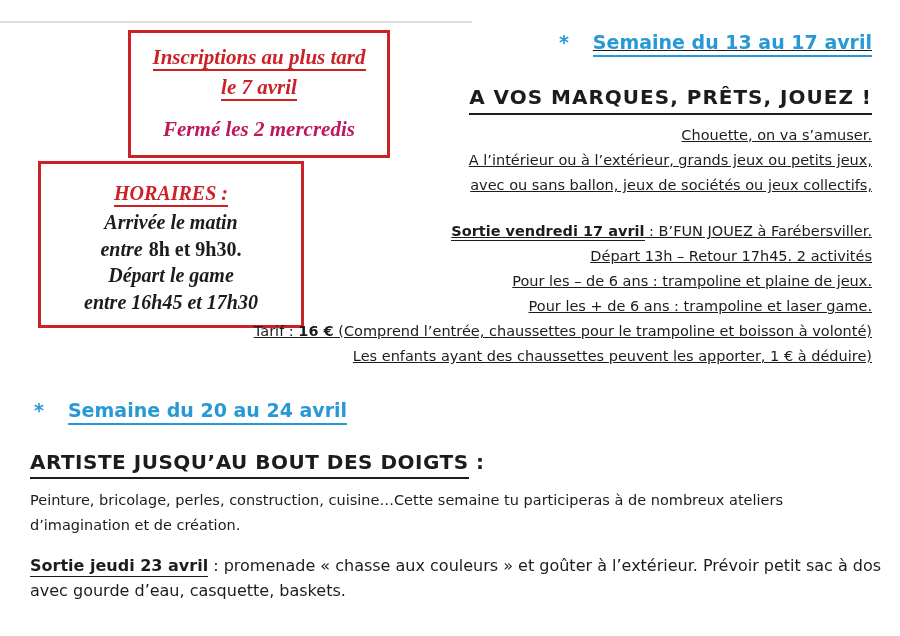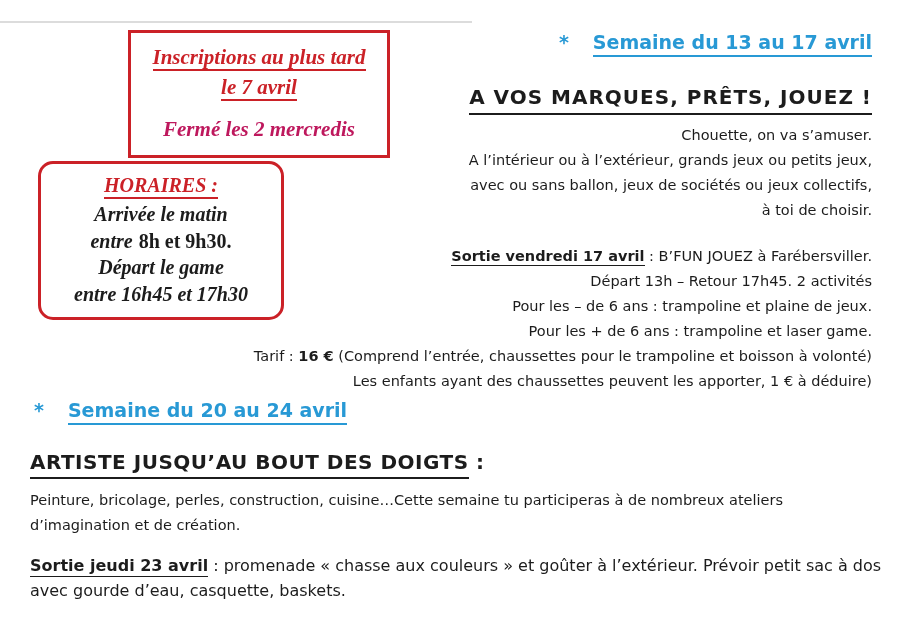--- a/index.html
+++ b/index.html
@@ -18,32 +18,32 @@
   
   .redbox {
     position:absolute;
     border:3px solid #cb2127;
     background:#ffffff;
     text-align:center;
     font-family:"Liberation Serif","DejaVu Serif", serif;
     font-weight:bold; font-style:italic;
   }
   .box-inscriptions { left:128px; top:30px; width:262px; padding:10px 2px 12px; font-size:21px; line-height:28px; }
-  .box-horaires    { left:38px;  top:161px; width:246px; padding:8px 0 10px; font-size:20px; line-height:26.5px;border-radius:15px; }
+  .box-horaires    { left:38px;  top:161px; width:266px; padding:16px 0 10px; font-size:20px; line-height:26.5px; }
   .red-u { color:#cb2127; border-bottom:2px solid #cb2127; display:inline-block; line-height:1.15; margin-bottom:2px; }
   .note-black { margin-top:12px; color:#be185d; }
   .upright { font-style:normal; margin-left:6px; }
 
   
   .blue { color:#2899d5; }
   .wk-heading { font-size:19px; font-weight:bold; white-space:nowrap; }
   .wk-heading .star { display:inline-block; margin-right:24px; }
   .wk-heading .htext { border-bottom:2px solid #2899d5; padding-bottom:2px; }
 
-  .col-right { position:absolute; top:30px; left:150px; right:28px; text-align:right; font-size:14.5px; line-height:25px; }
+  .col-right { position:absolute; top:30px; left:150px; right:28px; text-align:right; font-size:14.5px; line-height:25px;text-decoration:underline; }
   .activity-title-1 {
     margin-top:30px; font-size:20px; font-weight:bold; letter-spacing:1px;
     white-space:nowrap;
   }
   .activity-title-1 .u2 { border-bottom:2px solid #1c1c1c; padding-bottom:3px; display:inline-block; }
   .intro { margin-top:8px; }
   .line { white-space:nowrap; }
   .outing-block { margin-top:21px; }
   .lbl-u { font-weight:bold; border-bottom:1.5px solid #1c1c1c; padding-bottom:1px; }
   b.amount { font-weight:bold; }
@@ -81,21 +81,20 @@
     </div>
 
     <div class="activity-title-1">
       <span class="u2">A VOS MARQUES, PRÊTS, JOUEZ !</span>
     </div>
 
     <div class="intro">
       <div class="line">Chouette, on va s’amuser.</div>
       <div class="line">A l’intérieur ou à l’extérieur, grands jeux ou petits jeux,</div>
       <div class="line">avec ou sans ballon, jeux de sociétés ou jeux collectifs,</div>
-      <div class="line">à toi de choisir.</div>
     </div>
 
     <div class="outing-block">
       <div class="line">
         <span class="lbl-u">Sortie vendredi 17 avril</span><span> : B’FUN JOUEZ à Farébersviller.</span>
       </div>
       <div class="line">Départ 13h – Retour 17h45. 2 activités</div>
       <div class="line">Pour les – de 6 ans : trampoline et plaine de jeux.</div>
       <div class="line">Pour les + de 6 ans : trampoline et laser game.</div>
       <div class="line">

